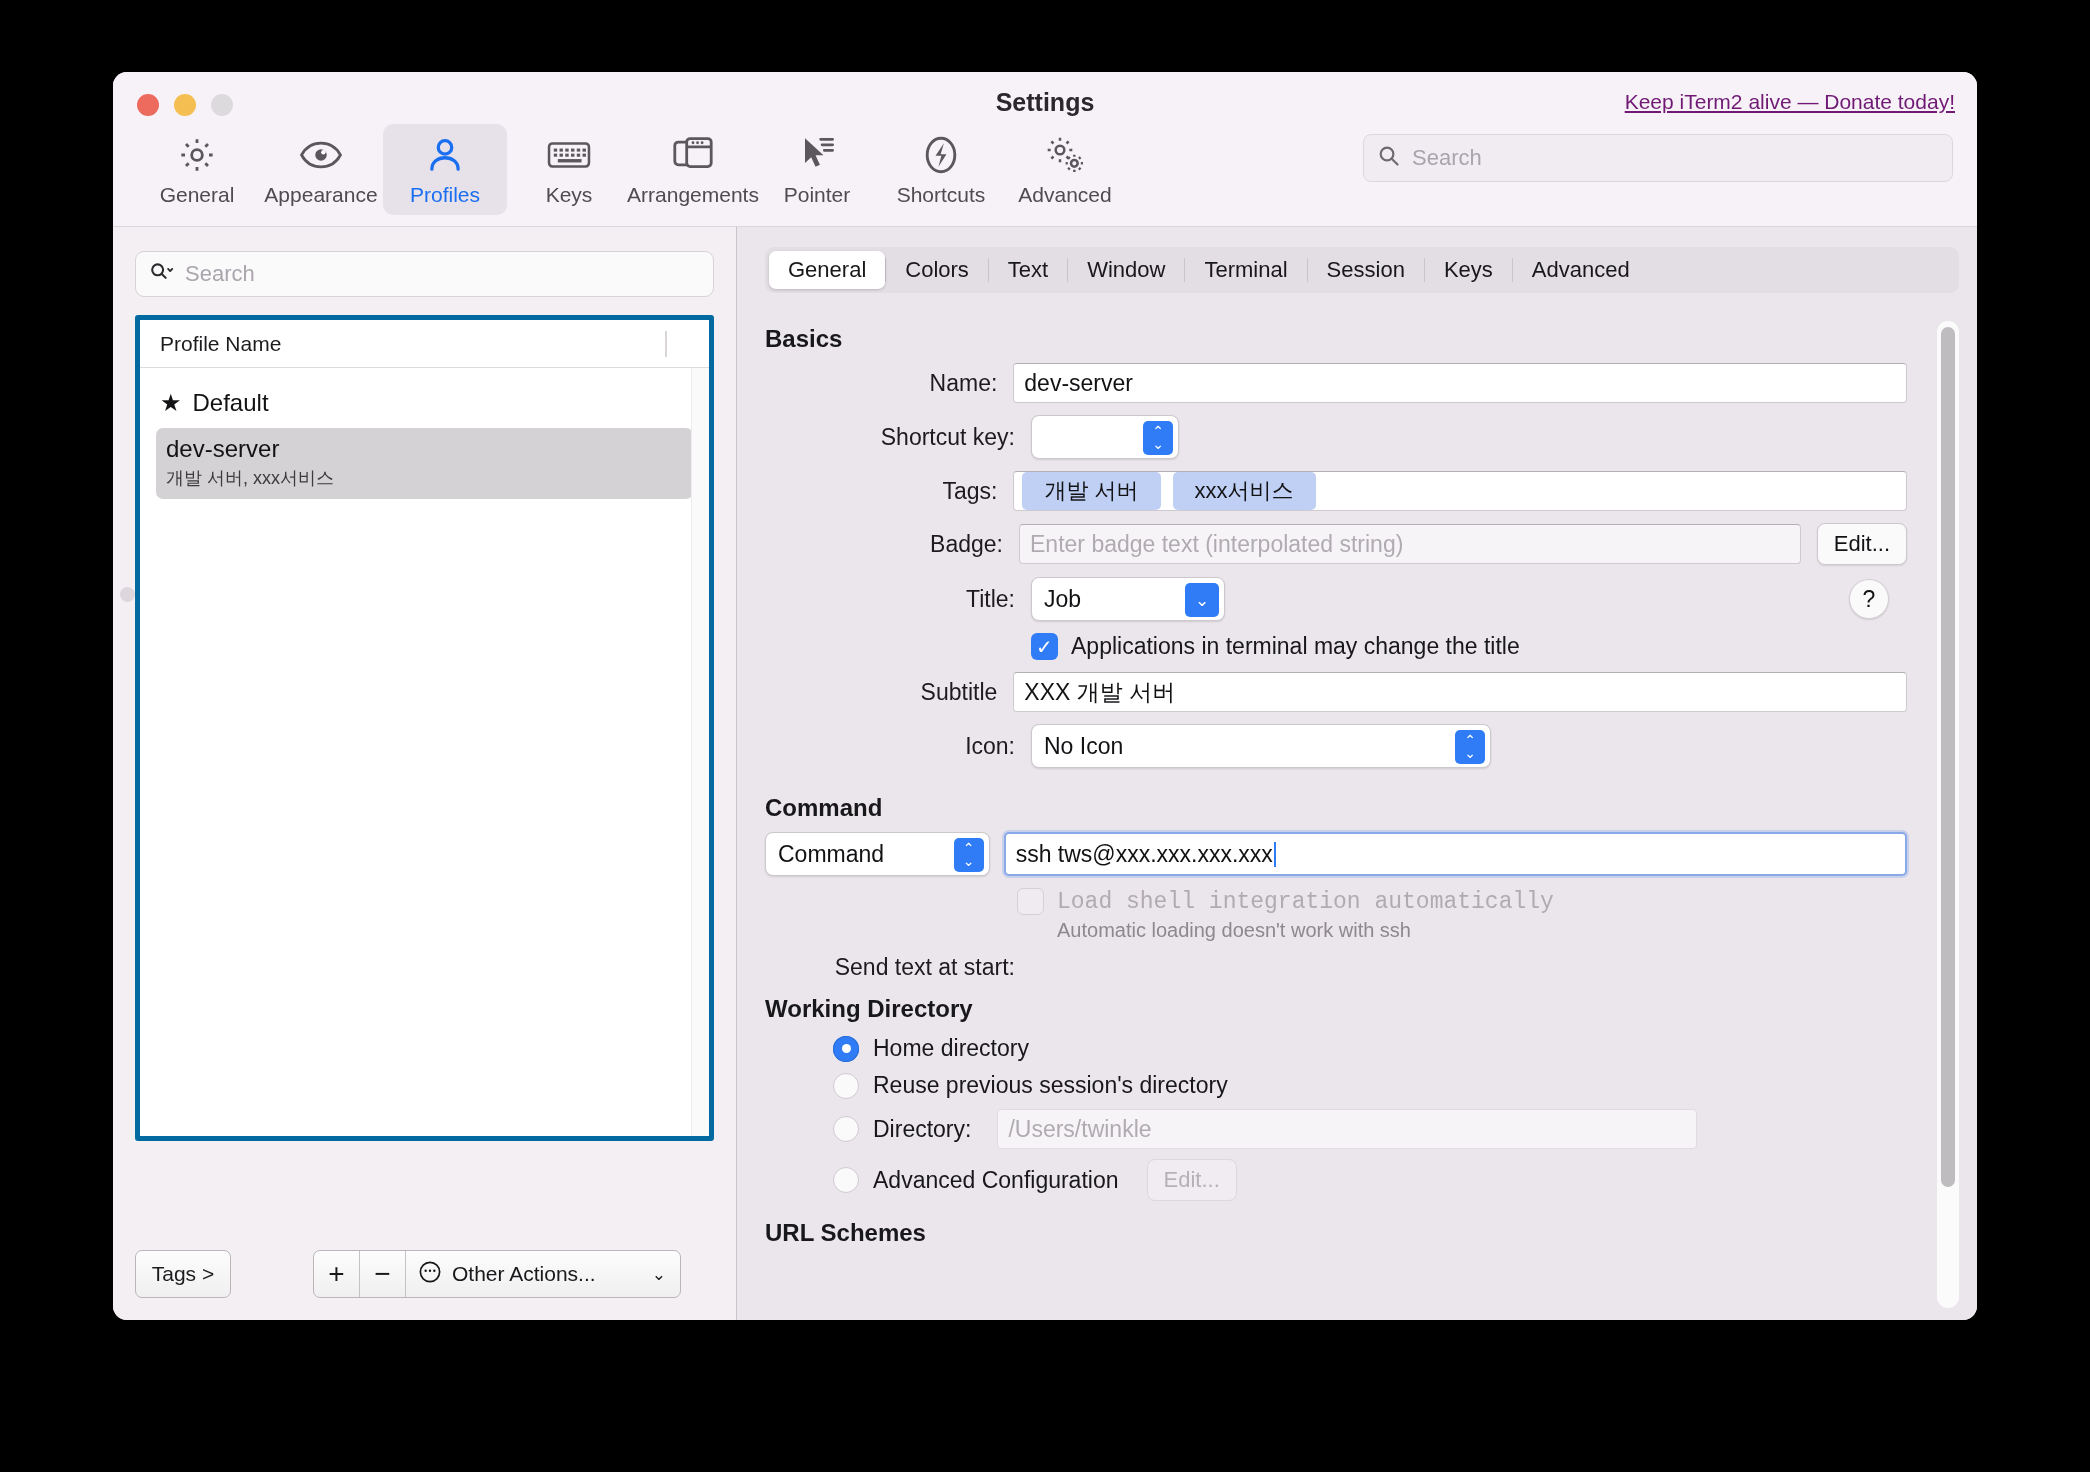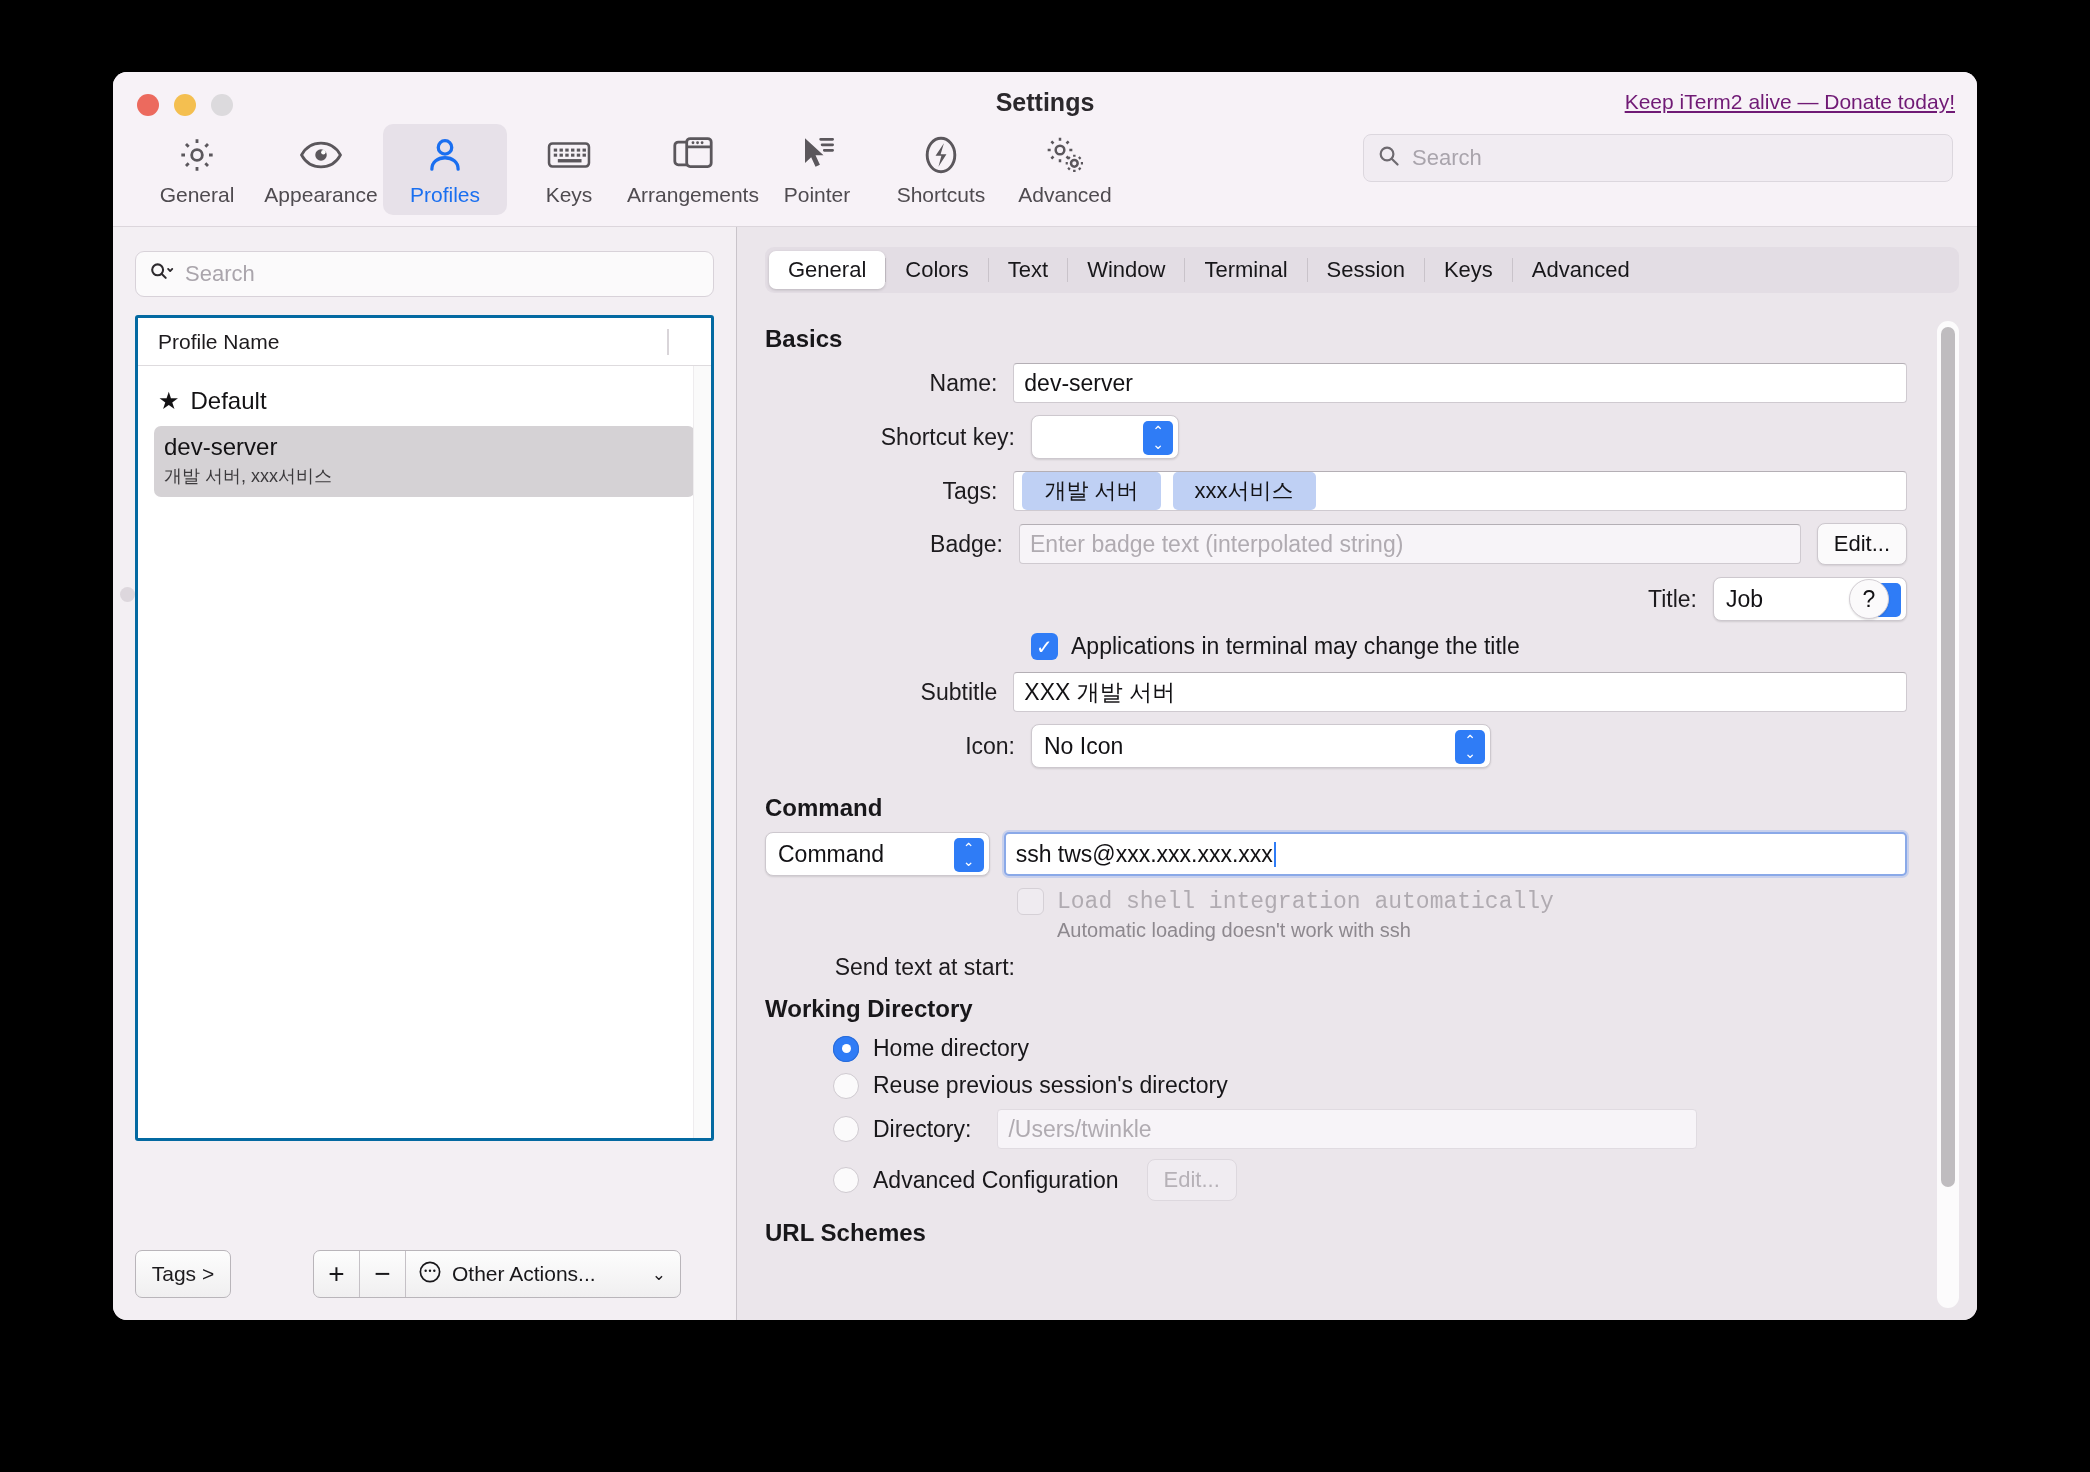--- a/index.html
+++ b/index.html
@@ -105,21 +105,21 @@
     border-radius: 9px;
     display: flex; align-items: center; gap: 11px;
     padding: 0 14px;
   }
   .left-search .ph { font-size: 22px; color: #aaa5ac; }
 
   .proflist {
     margin-top: 18px;
     height: 826px;
     background: #ffffff;
-    border: 3px solid #0369a1;
+    border: 5px solid #0369a1;
     border-radius: 3px;
     position: relative;
     overflow: hidden;
   }
   .proflist-head {
     position: relative;
     height: 48px;
     border-bottom: 1px solid #dedbde;
     display: flex; align-items: center;
     padding-left: 20px;
@@ -574,21 +574,21 @@
             <span class="tag">xxx서비스</span>
           </div>
         </div>
 
         <div class="frow">
           <div class="flabel">Badge:</div>
           <div class="tf ph-txt" style="width:820px;">Enter badge text (interpolated string)</div>
           <div class="btn" style="margin-left:16px;">Edit...</div>
         </div>
 
-        <div class="frow" style="position:relative;justify-content:flex-end;">
+        <div class="frow" style="position:relative;">
           <div class="flabel">Title:</div>
           <div class="popup" style="width:194px;">
             <span>Job</span>
             <span class="caret">⌄</span>
           </div>
           <div class="helpbtn">?</div>
         </div>
 
         <div class="frow">
           <div class="flabel"></div>

